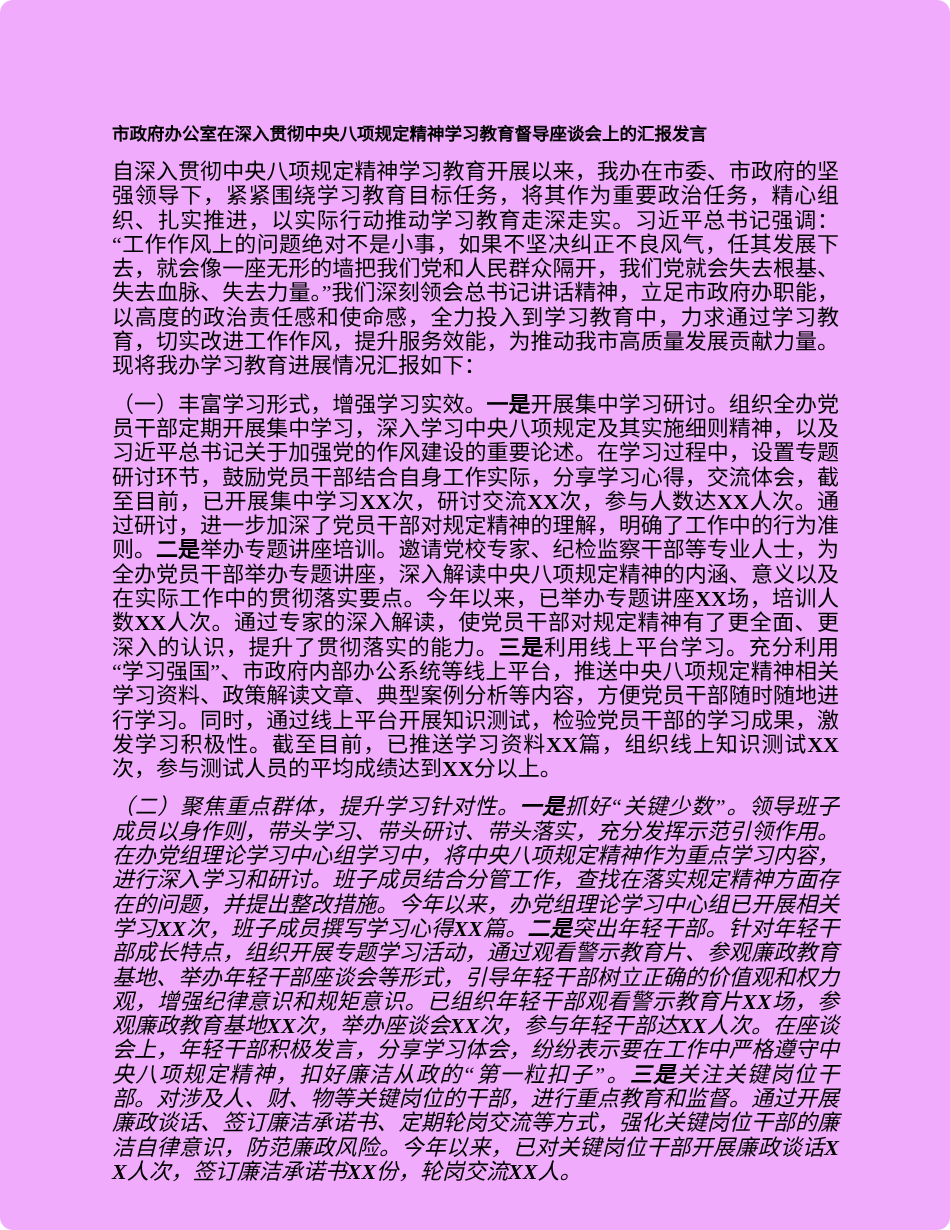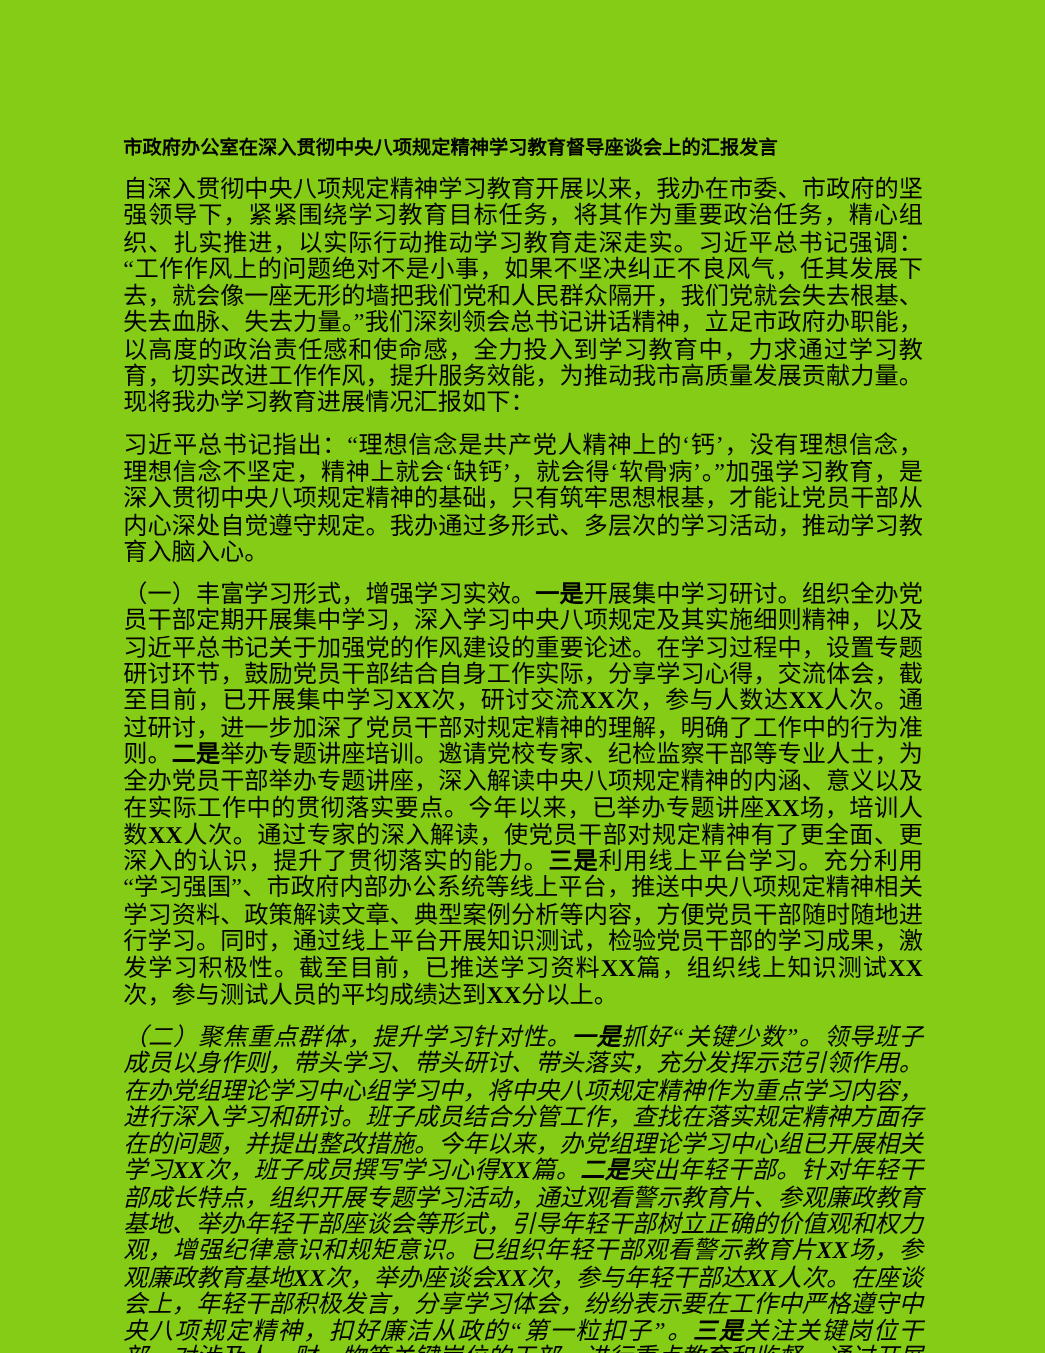--- a/index.html
+++ b/index.html
@@ -5,24 +5,25 @@
 <style>
   html, body {
     margin: 0;
     padding: 0;
     background: #ffffff;
   }
   .page {
     position: relative;
     width: 950px;
     height: 1230px;
-    background: #84cc16;
+    background: #f0abfc;
     margin: 0 auto;
     overflow: hidden;
     box-sizing: border-box;
+    border-radius: 13px;
   }
   .doc-body {
     position: absolute;
     left: 112px;
     top: 122px;
     width: 727px;
     box-sizing: border-box;
   }
   .doc-title {
     font-family: "Liberation Serif", "DejaVu Serif", serif;
@@ -69,20 +70,19 @@
 <body>
 
 <div class="page">
   <div class="doc-body">
 
     <h1 class="doc-title">市政府办公室在深入贯彻中央八项规定精神学习教育督导座谈会上的汇报发言</h1>
 
     <p class="para">自深入贯彻中央八项规定精神学习教育开展以来，我办在市委、市政府的坚强领导下，紧紧围绕学习教育目标任务，将其作为重要政治任务，精心组织、扎实推进，以实际行动推动学习教育走深走实。习近平总书记强调：“工作作风上的问题绝对不是小事，如果不坚决纠正不良风气，任其发展下去，就会像一座无形的墙把我们党和人民群众隔开，我们党就会失去根基、失去血脉、失去力量。”我们深刻领会总书记讲话精神，立足市政府办职能，以高度的政治责任感和使命感，全力投入到学习教育中，力求通过学习教育，切实改进工作作风，提升服务效能，为推动我市高质量发展贡献力量。现将我办学习教育进展情况汇报如下：</p>
 
 
-    <p class="para">习近平总书记指出：“理想信念是共产党人精神上的‘钙’，没有理想信念，理想信念不坚定，精神上就会‘缺钙’，就会得‘软骨病’。”加强学习教育，是深入贯彻中央八项规定精神的基础，只有筑牢思想根基，才能让党员干部从内心深处自觉遵守规定。我办通过多形式、多层次的学习活动，推动学习教育入脑入心。</p>
 
     <p class="para indented"><span>（一）丰富学习形式，增强学习实效。</span><span class="bold">一是</span><span>开展集中学习研讨。组织全办党员干部定期开展集中学习，深入学习中央八项规定及其实施细则精神，以及习近平总书记关于加强党的作风建设的重要论述。在学习过程中，设置专题研讨环节，鼓励党员干部结合自身工作实际，分享学习心得，交流体会，截至目前，已开展集中学习</span><span class="bold">XX</span><span>次，研讨交流</span><span class="bold">XX</span><span>次，参与人数达</span><span class="bold">XX</span><span>人次。通过研讨，进一步加深了党员干部对规定精神的理解，明确了工作中的行为准则。</span><span class="bold">二是</span><span>举办专题讲座培训。邀请党校专家、纪检监察干部等专业人士，为全办党员干部举办专题讲座，深入解读中央八项规定精神的内涵、意义以及在实际工作中的贯彻落实要点。今年以来，已举办专题讲座</span><span class="bold">XX</span><span>场，培训人数</span><span class="bold">XX</span><span>人次。通过专家的深入解读，使党员干部对规定精神有了更全面、更深入的认识，提升了贯彻落实的能力。</span><span class="bold">三是</span><span>利用线上平台学习。充分利用“学习强国”、市政府内部办公系统等线上平台，推送中央八项规定精神相关学习资料、政策解读文章、典型案例分析等内容，方便党员干部随时随地进行学习。同时，通过线上平台开展知识测试，检验党员干部的学习成果，激发学习积极性。截至目前，已推送学习资料</span><span class="bold">XX</span><span>篇，组织线上知识测试</span><span class="bold">XX</span><span>次，参与测试人员的平均成绩达到</span><span class="bold">XX</span><span>分以上。</span></p>
 
     <p class="para indented"><span>（二）聚焦重点群体，提升学习针对性。</span><span class="bold">一是</span><span>抓好“关键少数”。领导班子成员以身作则，带头学习、带头研讨、带头落实，充分发挥示范引领作用。在办党组理论学习中心组学习中，将中央八项规定精神作为重点学习内容，进行深入学习和研讨。班子成员结合分管工作，查找在落实规定精神方面存在的问题，并提出整改措施。今年以来，办党组理论学习中心组已开展相关学习</span><span class="bold">XX</span><span>次，班子成员撰写学习心得</span><span class="bold">XX</span><span>篇。</span><span class="bold">二是</span><span>突出年轻干部。针对年轻干部成长特点，组织开展专题学习活动，通过观看警示教育片、参观廉政教育基地、举办年轻干部座谈会等形式，引导年轻干部树立正确的价值观和权力观，增强纪律意识和规矩意识。已组织年轻干部观看警示教育片</span><span class="bold">XX</span><span>场，参观廉政教育基地</span><span class="bold">XX</span><span>次，举办座谈会</span><span class="bold">XX</span><span>次，参与年轻干部达</span><span class="bold">XX</span><span>人次。在座谈会上，年轻干部积极发言，分享学习体会，纷纷表示要在工作中严格遵守中央八项规定精神，扣好廉洁从政的“第一粒扣子”。</span><span class="bold">三是</span><span>关注关键岗位干部。对涉及人、财、物等关键岗位的干部，进行重点教育和监督。通过开展廉政谈话、签订廉洁承诺书、定期轮岗交流等方式，强化关键岗位干部的廉洁自律意识，防范廉政风险。今年以来，已对关键岗位干部开展廉政谈话</span><span class="bold">XX</span><span>人次，签订廉洁承诺书</span><span class="bold">XX</span><span>份，轮岗交流</span><span class="bold">XX</span><span>人。</span></p>
 
   </div>
 </div>
 
 </body></html>

